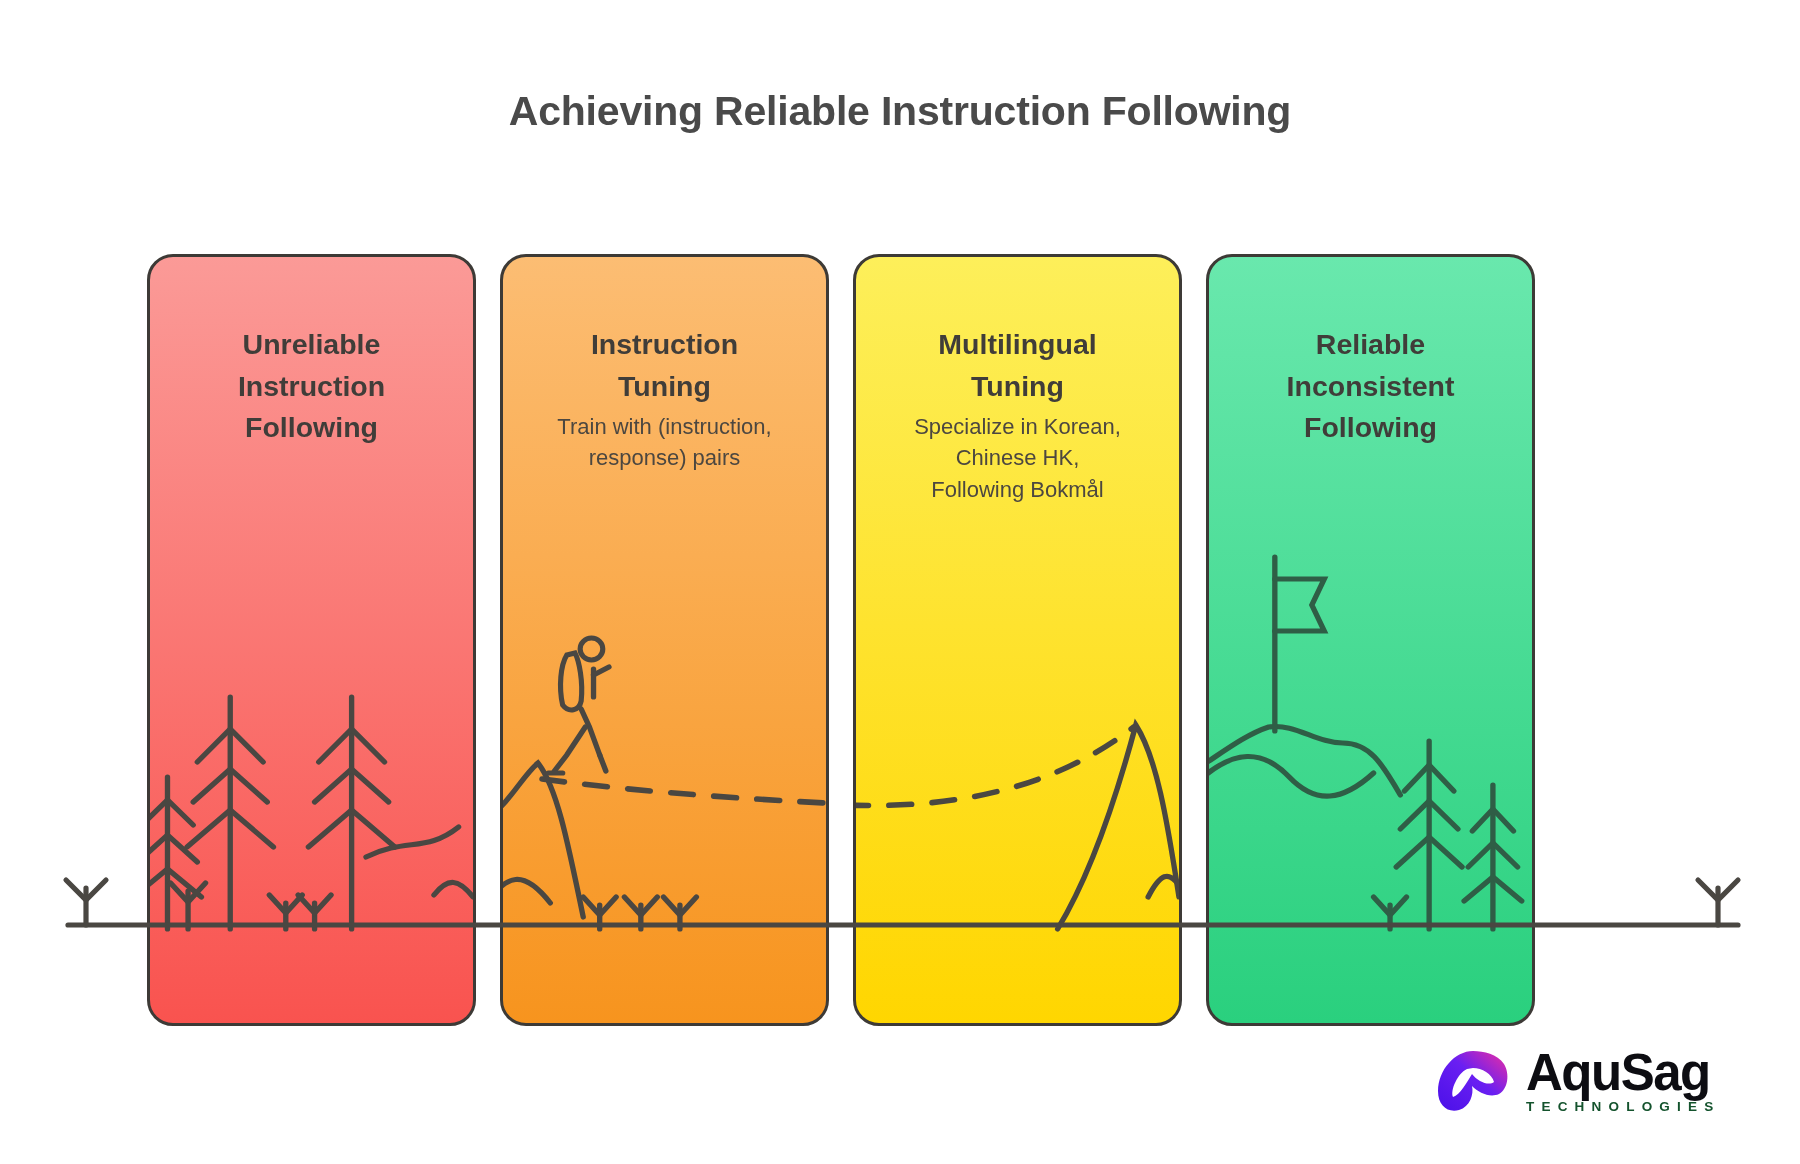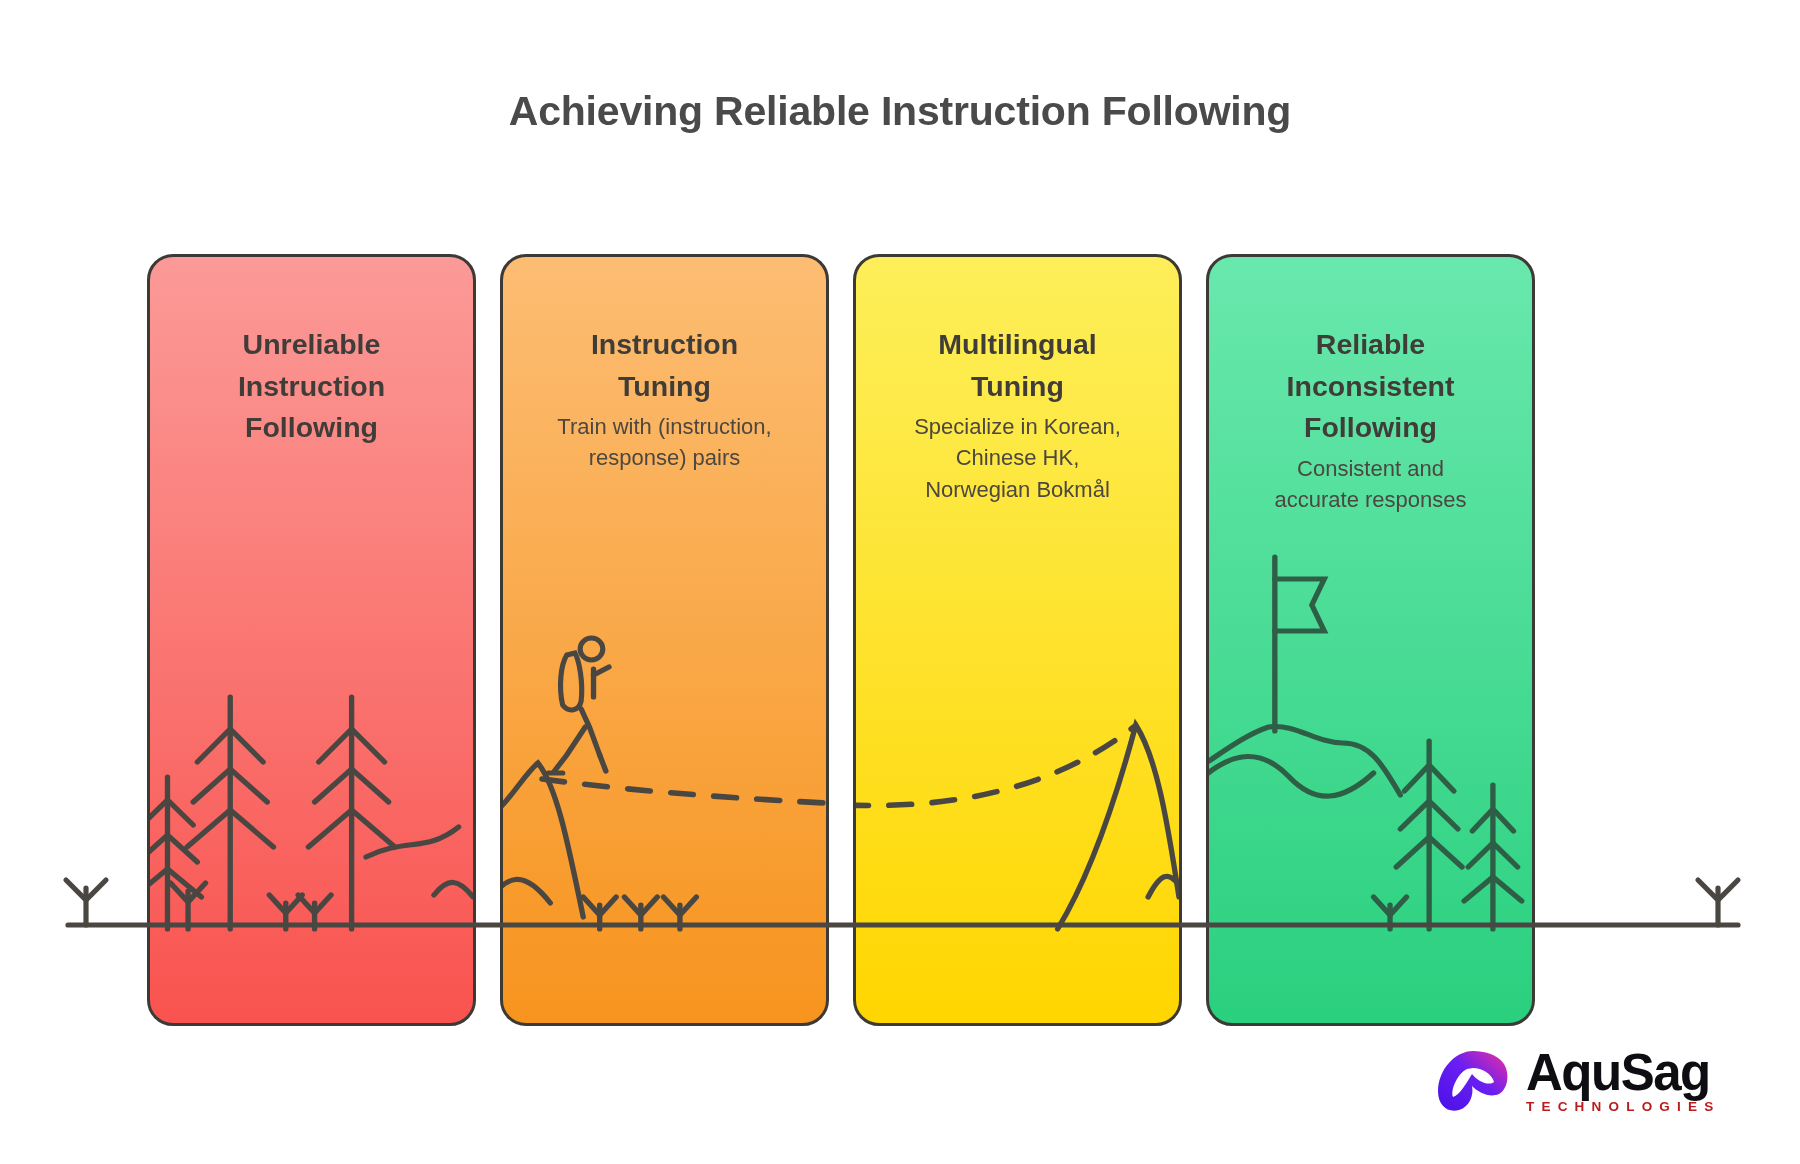--- a/index.html
+++ b/index.html
@@ -88,21 +88,21 @@
     font-size: 51px;
     font-weight: bold;
     color: #0d0d12;
     letter-spacing: -1.5px;
     line-height: 0.98;
   }
   .logo-tag {
     margin-top: 2px;
     font-size: 13.5px;
     font-weight: bold;
-    color: #b91c1c;
+    color: #14532d;
     letter-spacing: 7.2px;
     text-align: right;
   }
 </style>
 </head>
 <body>
 
 <div id="stage">
 
   <div class="page-title">Achieving Reliable Instruction Following</div>
@@ -207,21 +207,21 @@
 
           <path d="M196 672 C 222 628, 248 560, 272 468 C 292 500, 302 560, 314 640"></path>
           <path d="M284 640 C 296 616, 304 614, 314 628"></path>
         </g>
       </svg>
       <div class="card-text">
         <div class="card-title">Multilingual
 Tuning</div>
         <div class="card-sub">Specialize in Korean,
 Chinese HK,
-Norwegian Bokmål</div>
+Following Bokmål</div>
       </div>
     </div>
 
     <div class="card" style="background:linear-gradient(180deg,#69e8ad 0%,#2ad07e 100%);">
       <svg class="art" viewBox="0 0 314 766" preserveAspectRatio="none">
         <g fill="none" stroke="#2f5e46" stroke-width="5.2" stroke-linecap="round">
 
           <path d="M-18 430 C 10 412, 34 392, 58 384 C 84 380, 104 400, 130 400 C 156 400, 168 420, 186 452" transform="translate(0,86)"></path>
           <path d="M-10 524 C 24 492, 52 492, 78 520 C 104 548, 130 544, 160 516"></path>
 
@@ -247,22 +247,20 @@
           <g>
               <path d="M176 648 L176 672"></path>
               <path d="M160 640 L176 658 L192 640"></path>
             </g>
         </g>
       </svg>
       <div class="card-text">
         <div class="card-title">Reliable
 Inconsistent
 Following</div>
-        <div class="card-sub">Consistent and
-accurate responses</div>
       </div>
     </div>
   </div>
 
   <svg id="ground-layer" viewBox="0 0 1800 1164">
     <g fill="none" stroke="#4a4742" stroke-width="5.2" stroke-linecap="round">
       <line x1="68" y1="925" x2="1738" y2="925"></line>
       <g>
           <path d="M86 888 L86 925"></path>
           <path d="M66 880 L86 900 L106 880"></path>

